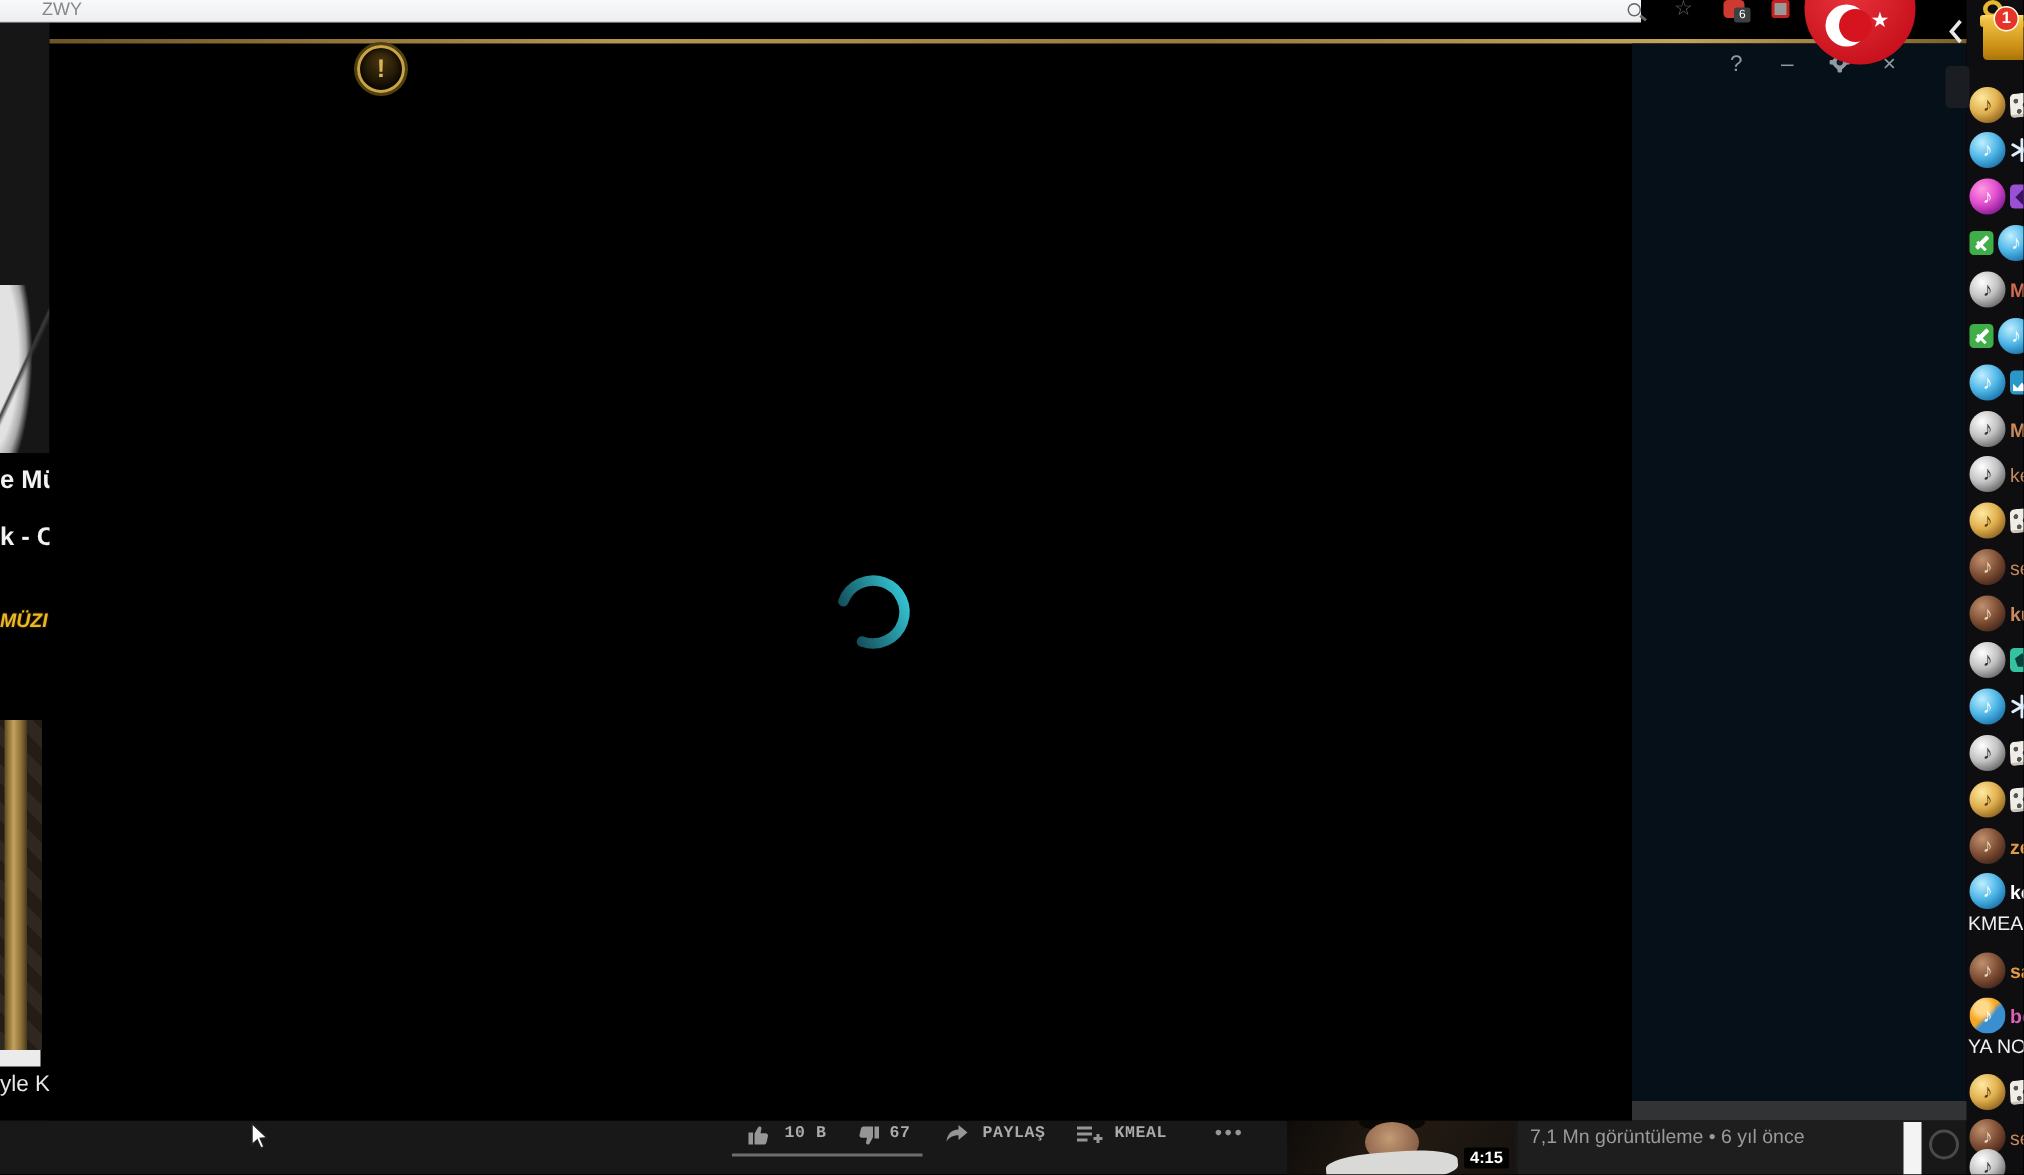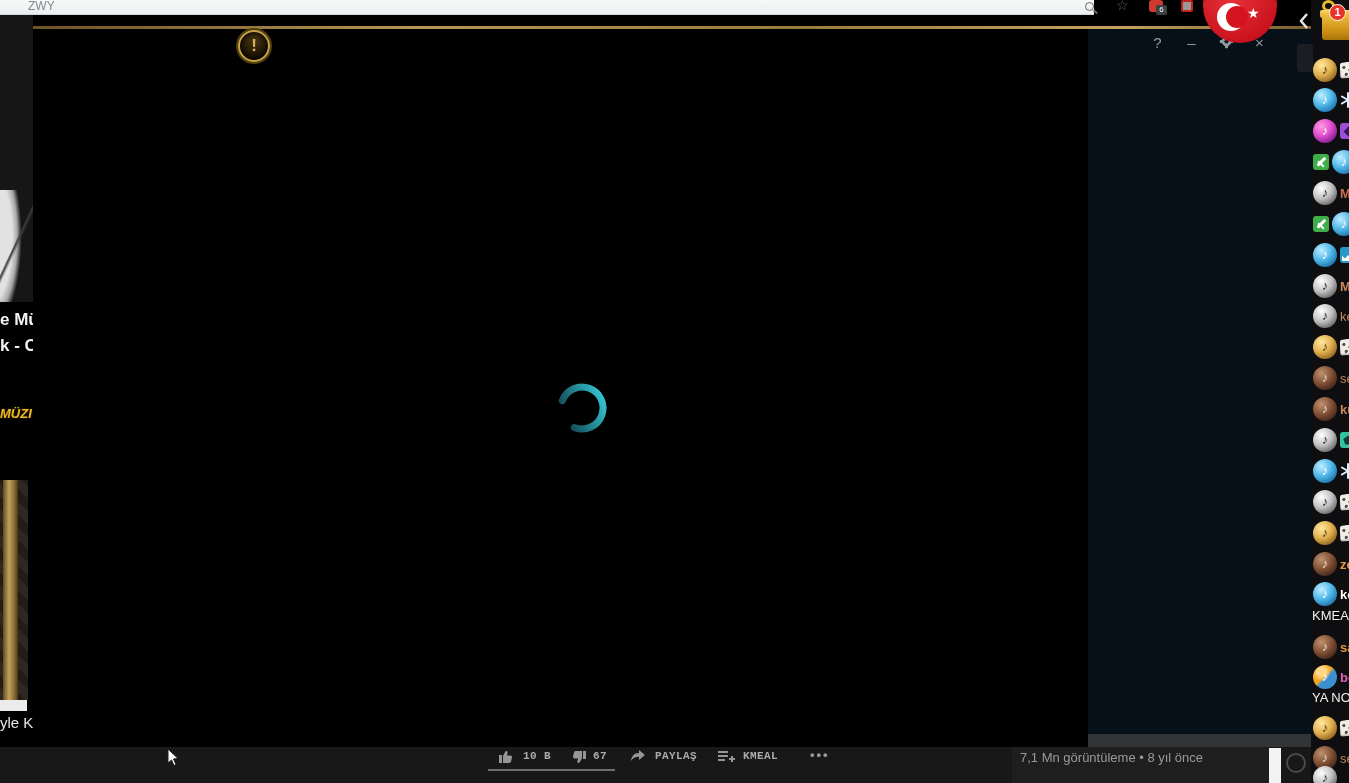--- a/index.html
+++ b/index.html
@@ -63,21 +63,21 @@
   .frag { z-index:2; }
   #frag-top { left:0; top:15px; width:33px; height:175px; background:#161616; }
   #frag-image { left:0; top:190px; width:33px; height:112px;
     background:
       linear-gradient(115deg, transparent 46%, #3c3c3c 48%, transparent 52%),
       radial-gradient(150% 125% at -35% 42%, #e2e2e2 48%, #a8a8a8 58%, #161616 67%);
   }
   #frag-title { left:0; top:302px; width:33px; height:78px; color:#f2f2f2; font-weight:bold;
     font-size:17px; white-space:nowrap; overflow:visible; }
   #frag-title .l1 { position:absolute; left:0px; top:8px; }
-  #frag-title .l2 { position:absolute; left:0px; top:34px; }
+  #frag-title .l2 { position:absolute; left:0px; top:46px; }
   #frag-badge { left:0; top:406px; color:#e9b824; font-weight:bold; font-style:italic;
     font-size:13px; white-space:nowrap; text-shadow:0 0 2px #5a3c00; }
   #frag-thumb2 { left:0; top:480px; width:28px; height:220px;
     background:repeating-linear-gradient(45deg,#2e2820 0 9px,#231d15 9px 18px); overflow:hidden; }
   #frag-thumb2 .gold-bar { position:absolute; left:3px; top:0; width:15px; height:220px;
     background:linear-gradient(90deg,#5f4a20,#c3a25c 40%,#8a6c35 75%,#4a3818); }
   #frag-white-strip { left:0; top:700px; width:27px; height:11px; background:#ebebeb; }
   #frag-caption { left:0; top:714px; color:#e6e6e6; font-size:15px; white-space:nowrap; }
 
   
@@ -346,18 +346,24 @@
         <rect x="0" y="9" width="7" height="2"></rect>
         <rect x="11" y="8" width="6" height="2"></rect>
         <rect x="13" y="6" width="2" height="6"></rect>
       </g>
   </svg>
   <span class="act-label" style="left:743px">KMEAL</span>
 
   <span id="more-dots">•••</span>
   <span id="ratio-bar"></span>
 
+  <div id="suggested-thumb">
+    <span class="thumb-hair"></span>
+    <span class="thumb-face"></span>
+    <span class="thumb-shirt"></span>
+    <span id="duration-badge">4:15</span>
+  </div>
   <div id="meta-panel">
-    <span id="meta-text">7,1 Mn görüntüleme • 8 yıl önce</span>
+    <span id="meta-text">7,1 Mn görüntüleme • 6 yıl önce</span>
   </div>
   <span id="mini-scrollbar"></span>
   <span id="ghost-circle"></span>
 </div>
 
 </body></html>

